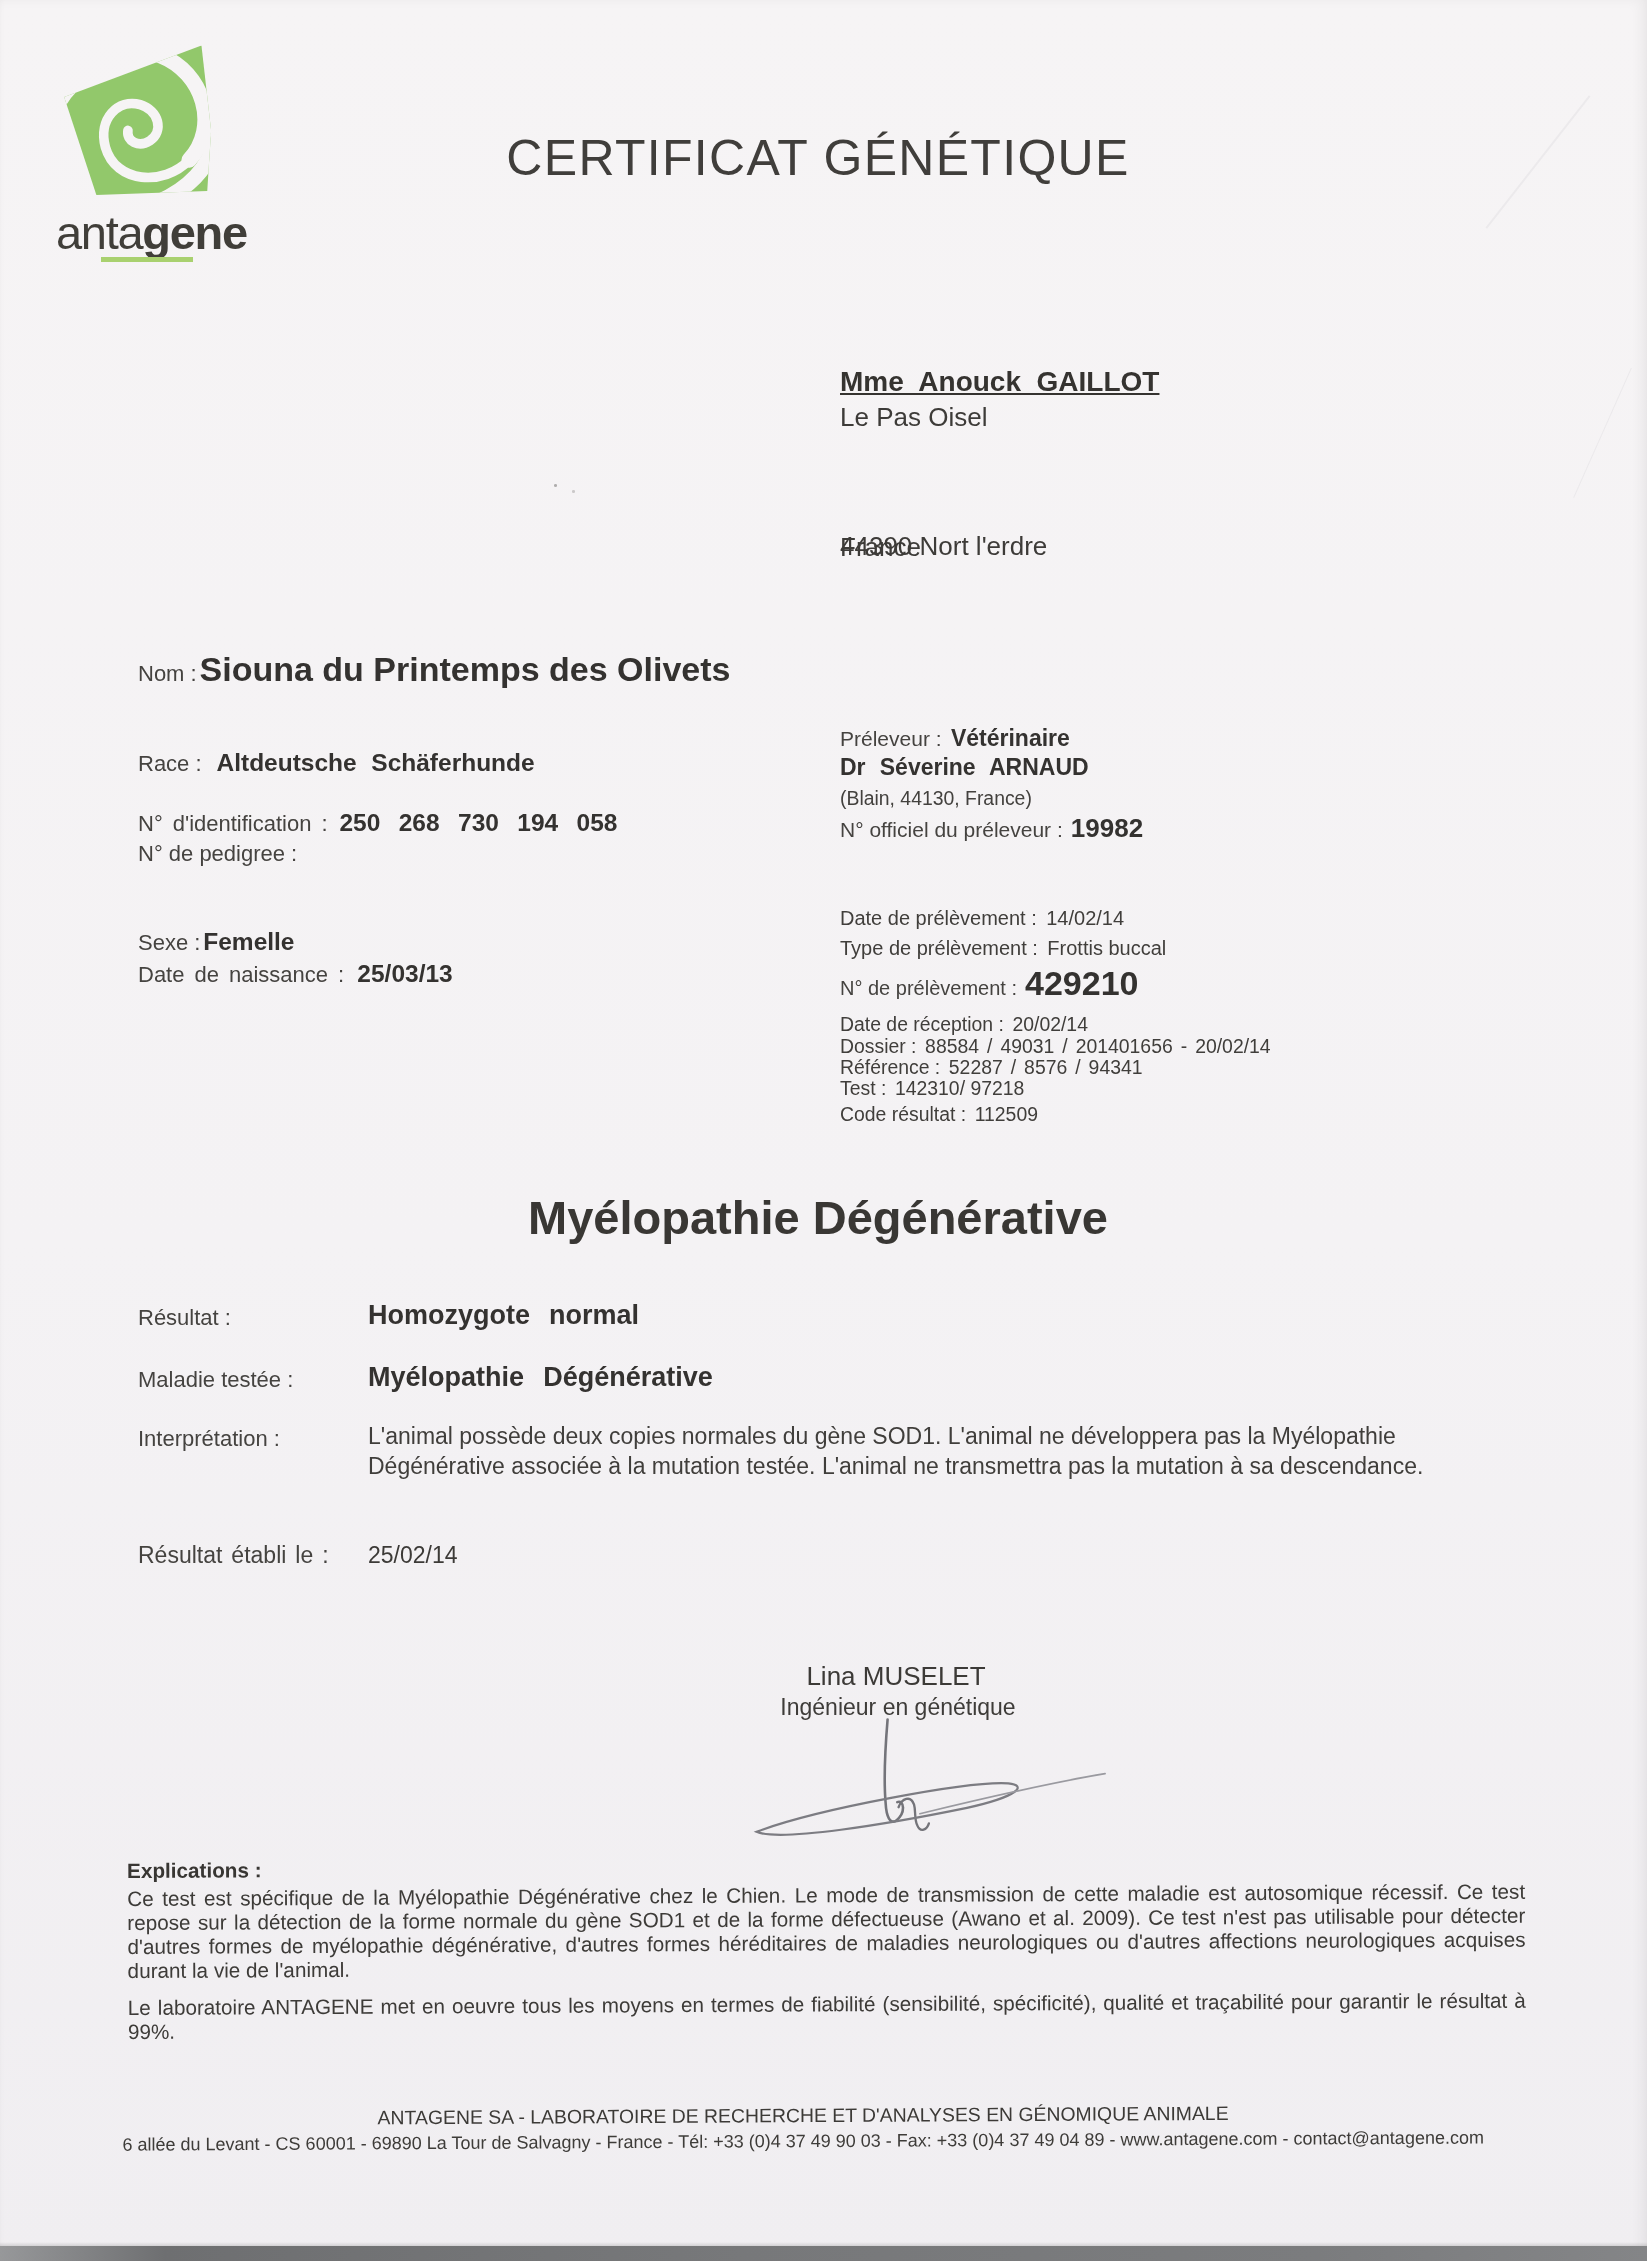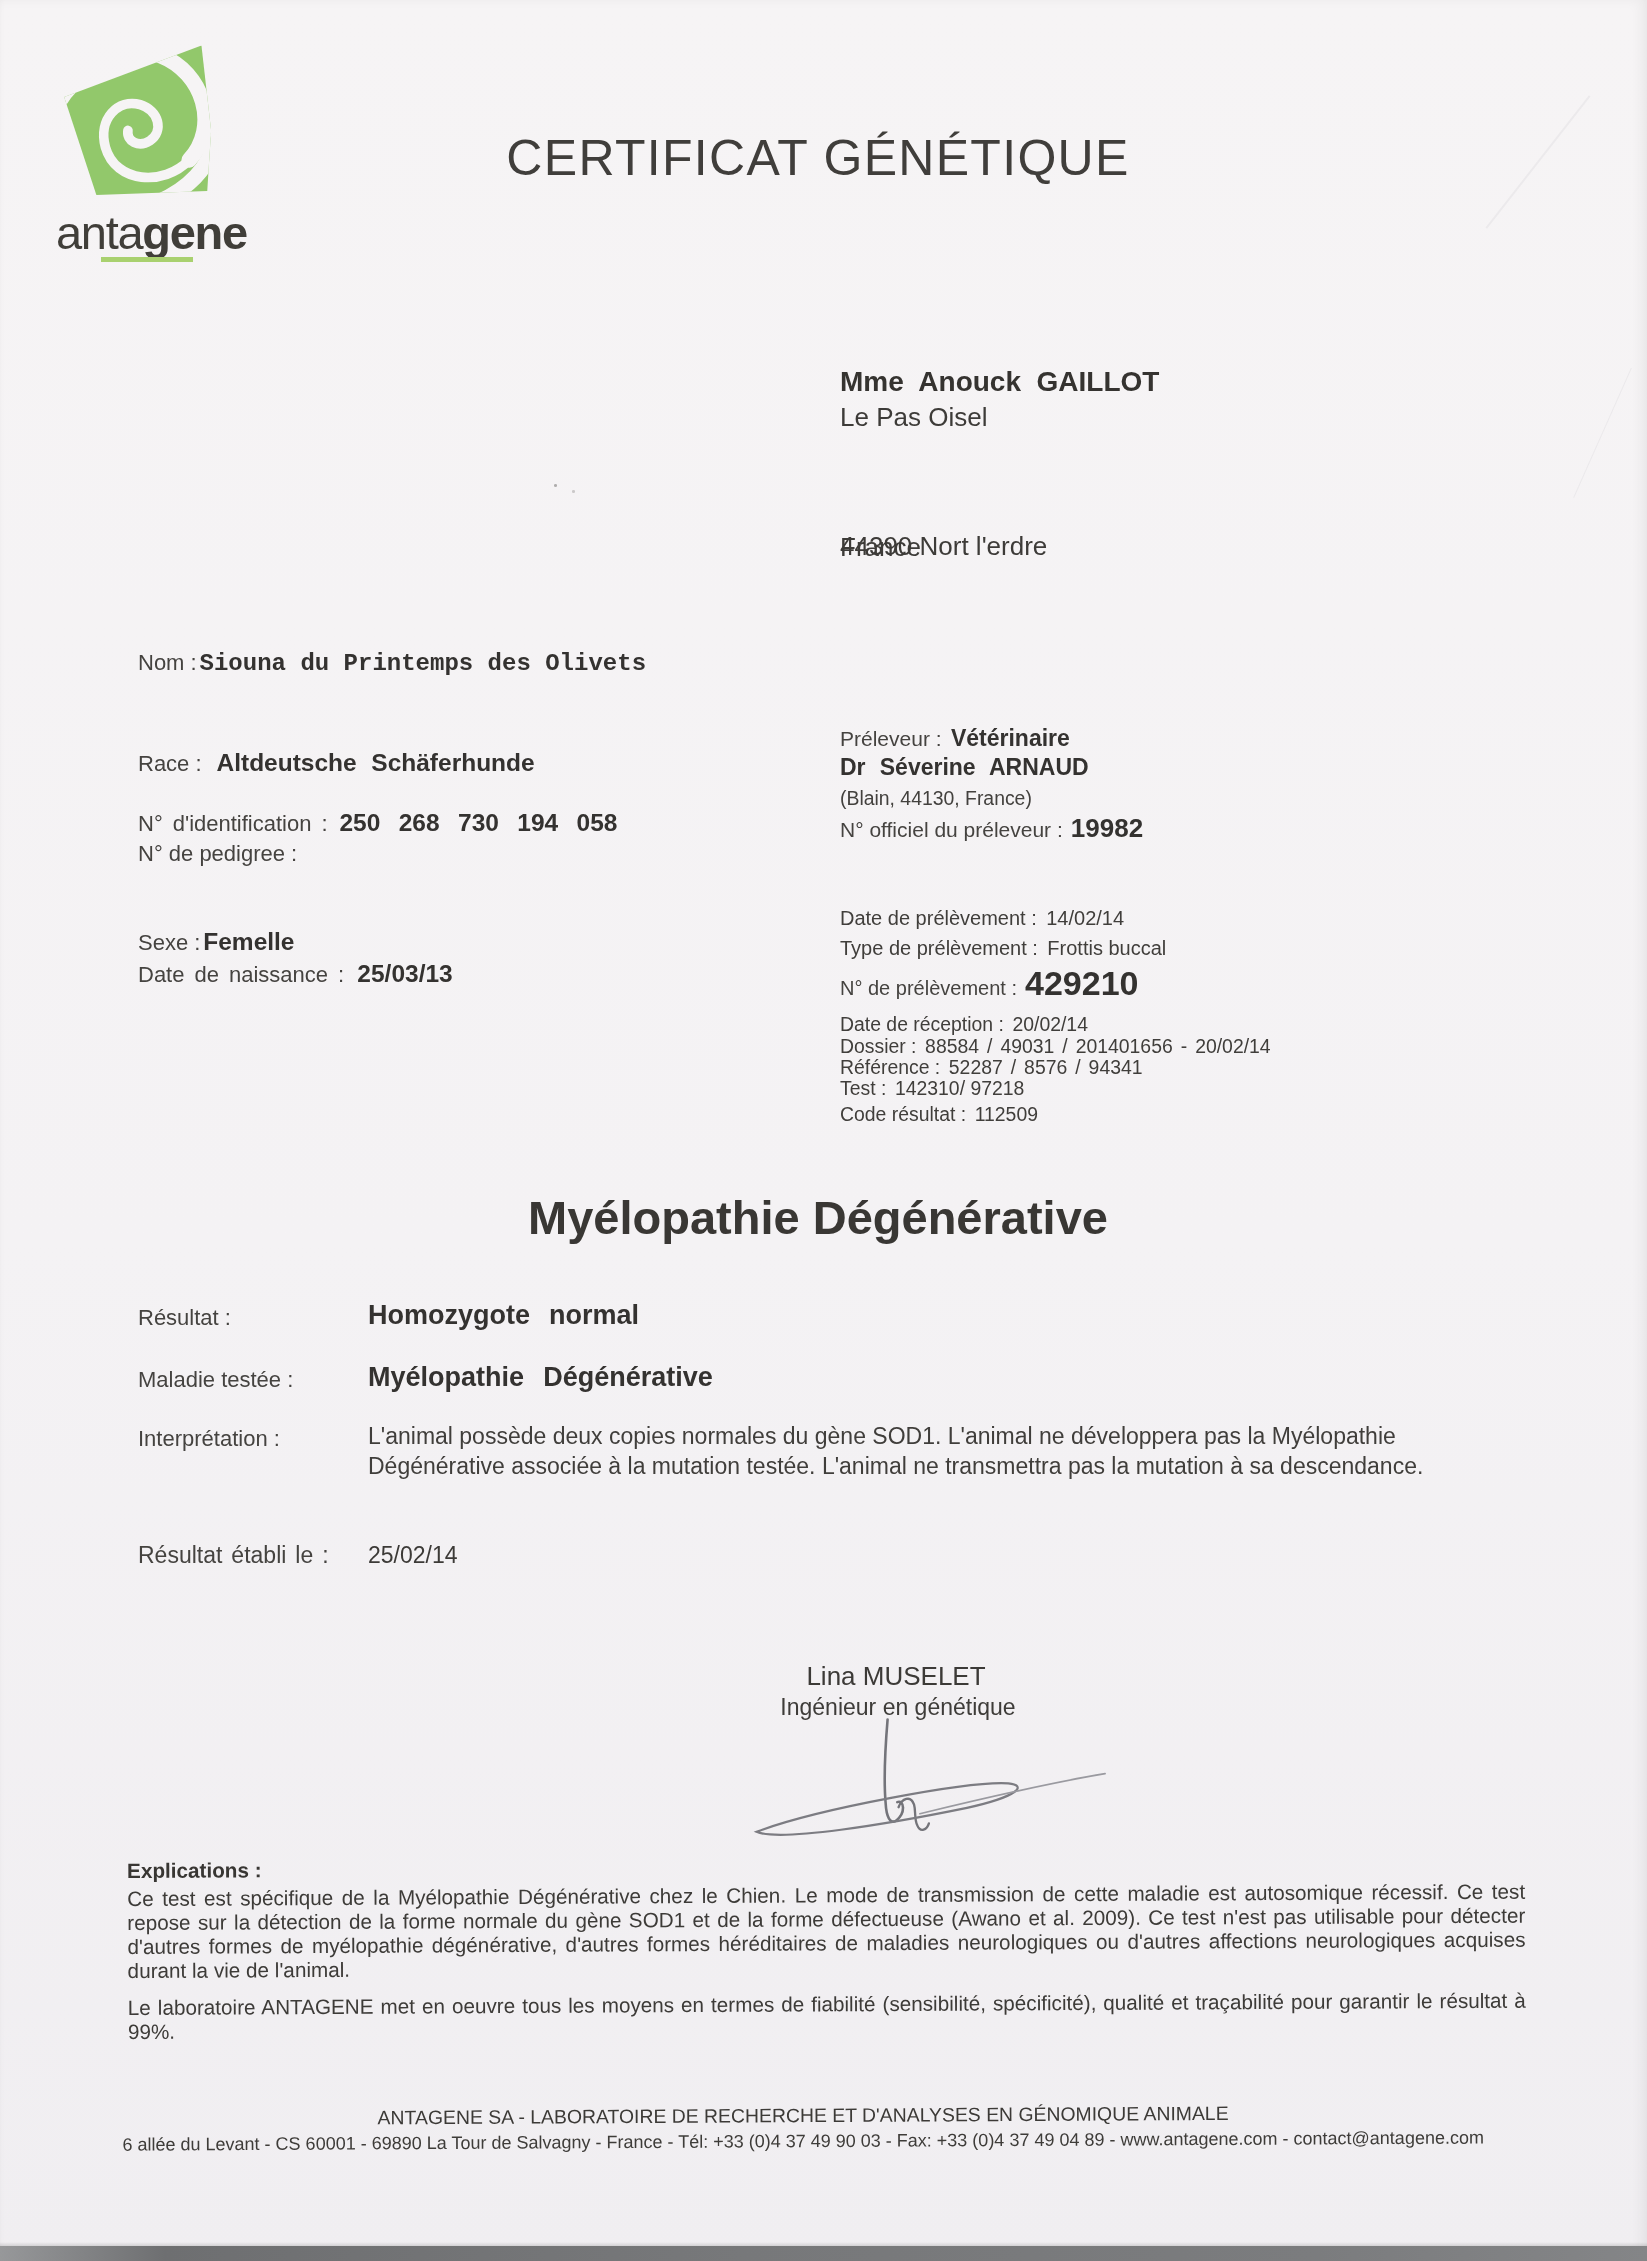--- a/index.html
+++ b/index.html
@@ -70,28 +70,28 @@
   </div>
   <div class="abs" style="left:101px;top:257px;width:92px;height:4.5px;background:#a9d16f;"></div>
 
   <div class="abs title" style="left:818px;top:129px;">CERTIFICAT GÉNÉTIQUE</div>
 
   <div class="abs speck" style="left:554px;top:484px;width:3.2px;height:2.6px;"></div>
   <div class="abs speck" style="left:572px;top:490px;width:2.6px;height:2.6px;opacity:.6;"></div>
   <div class="abs crease" style="left:1537px;top:78px;width:1.9px;height:168px;transform:rotate(38deg);"></div>
   <div class="abs crease" style="left:1602px;top:362px;width:1.3px;height:142px;transform:rotate(24deg);"></div>
 
-  <div class="abs addr-name" style="left:840px;top:366px;">Mme Anouck GAILLOT</div>
+  <div class="abs addr-name" style="left:840px;top:366px;text-decoration:underline;">Mme Anouck GAILLOT</div>
   <div class="abs addr" style="left:840px;top:402px;">Le Pas Oisel</div>
   <div class="abs addr" style="left:840px;top:499px;margin-top:32px;">44390 Nort l'erdre</div>
   <div class="abs addr" style="left:840px;top:532px;">France</div>
 
   <div class="abs row" style="left:138px;top:650px;">
     <span class="lbl" style="font-size:22px;margin-top:26px;">Nom :</span>
-    <span class="val b" style="font-size:24px;font-family:Liberation Mono, monospace;">Siouna du Printemps des Olivets</span>
+    <span class="val b" style="font-size:34px;">Siouna du Printemps des Olivets</span>
   </div>
 
   <div class="abs row" style="left:138px;top:749px;">
     <span class="lbl lab34">Race :</span>
     <span class="val v38 ws-md" style="margin-left:12px;">Altdeutsche Schäferhunde</span>
   </div>
   <div class="abs row" style="left:138px;top:809px;">
     <span class="lbl lab34 ws-sm">N° d'identification :</span>
     <span class="val v38 ws-lg" style="margin-left:9px;">250 268 730 194 058</span>
   </div>

